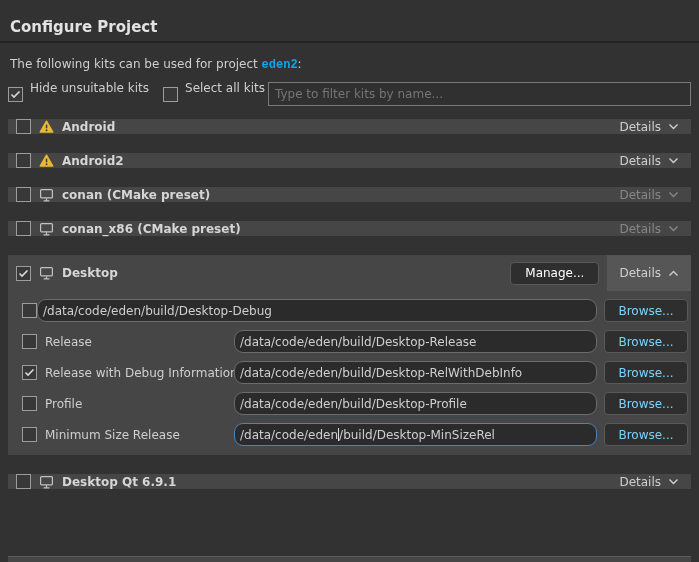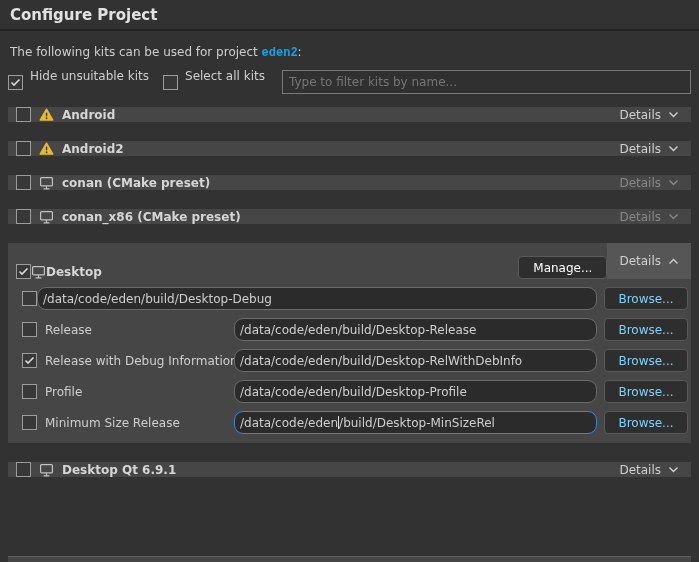--- a/index.html
+++ b/index.html
@@ -3,55 +3,55 @@
 <meta charset="utf-8">
 <style>
   * { box-sizing: border-box; }
   html,body { margin:0; padding:0; }
   body {
     width:699px; height:562px; position:relative; overflow:hidden;
     background:#323232; color:#cfcfcf;
     font-family:"DejaVu Sans", sans-serif; font-size:12px;
   }
   
-  .page-header { padding-top:6px; }
+  .page-header { padding-top:18px; }
   .page-title { margin:0 10px; font-size:15px; font-weight:bold; color:#e2e2e2; line-height:18px; }
   .title-divider { margin-top:5px; border-top:2px solid #242424; height:0; }
   .intro { margin:14px 10px 0 10px; line-height:15px; }
   .intro b { color:#0ea5e9;font-family:Liberation Mono, monospace; }
   
   .controls { margin:9px 8px 0 8px; display:flex; align-items:center; height:24px; }
   .checkbox {
     width:15px; height:15px; flex:0 0 15px; border:1px solid #9c9c9c; background:#383838;
     display:inline-flex; align-items:center; justify-content:center;
   }
   .checkbox svg { display:block; }
   .ctrl-label { margin:0 0 12px 7px; }
   .ctrl-gap { width:14px; }
   .filter-input {
-    flex:1; margin-left:17px; height:24px; background:#303030; border:1px solid #7a7a7a;
+    flex:1; margin-left:3px; height:24px; background:#303030; border:1px solid #7a7a7a;
     color:#cfcfcf; font:12px "DejaVu Sans",sans-serif; padding:0 6px; outline:none;
   }
   .filter-input::placeholder { color:#757575; }
   
   .kit-list { margin-top:13px; }
   .kit-row {
     height:15px; margin:0 8px 19px 8px; background:#464646;
     display:flex; align-items:center; gap:8px; padding:0 12px 0 8px;
   }
   .kit-row.last { margin-bottom:0; }
   .kit-name { font-weight:bold; color:#d6d6d6; white-space:nowrap; }
   .kit-icon { display:inline-flex; width:15px; justify-content:center; }
   .details-toggle {
     margin-left:auto; display:inline-flex; align-items:center; gap:7px; color:#cfcfcf; cursor:default;
   }
   .details-toggle.disabled { color:#878787; }
   
   .kit-section { margin:0 8px 19px 8px; background:#464646; padding-bottom:9px; }
-  .kit-header { display:flex; align-items:flex-end; padding-left:8px; height:36px; }
+  .kit-header { display:flex; align-items:center; gap:8px; padding-left:8px; height:36px; }
   .manage-btn {
     height:23px; padding:0 14px; 
     background:#2e2e2e; border:1px solid #595959; border-radius:4px;
     color:#ffffff; font:12px "DejaVu Sans",sans-serif;
   }
   .details-toggle.expanded {
     margin-left:0; align-self:stretch; height:auto; padding:0 12px; background:#565656;
   }
   .cfg-row { display:flex; align-items:center; margin:8px 3px 0 14px; }
   .cfg-label { width:189px; margin-left:8px; color:#cfcfcf; white-space:nowrap; }

